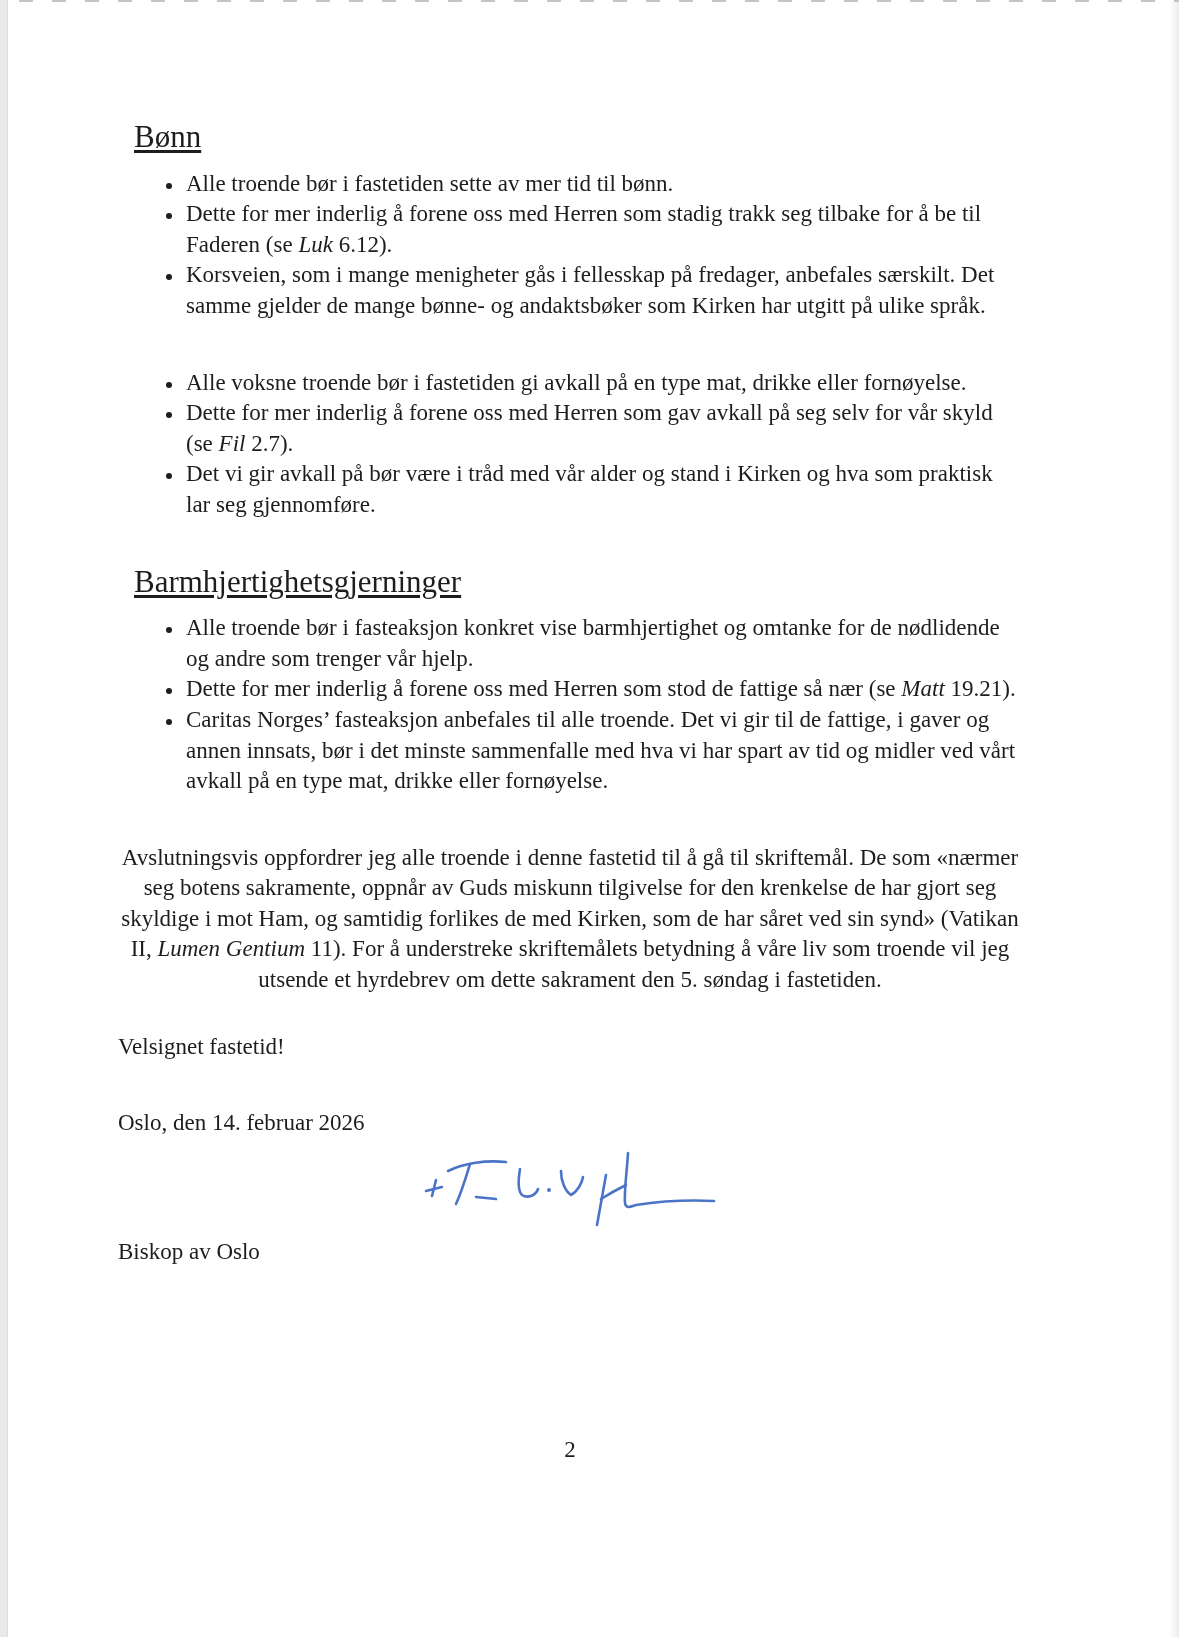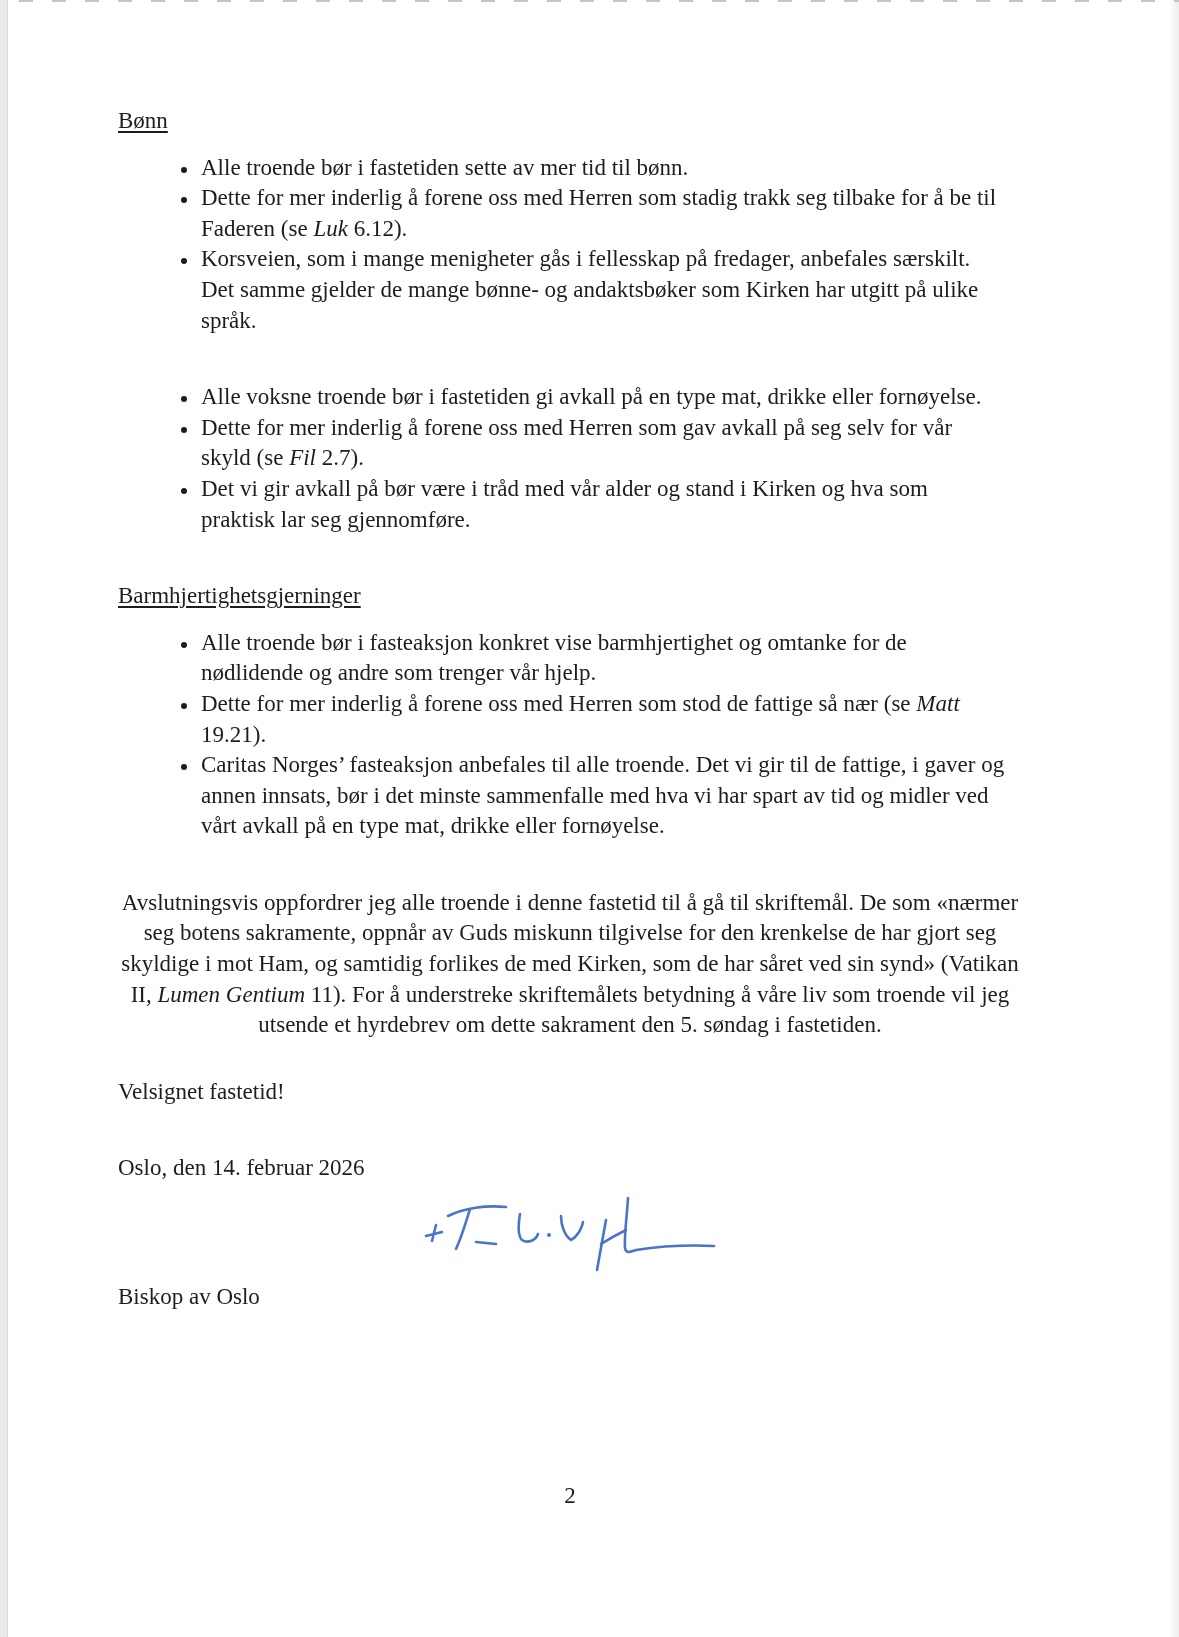--- a/index.html
+++ b/index.html
@@ -18,26 +18,26 @@
   .page-edge { position: absolute; top: 0; bottom: 0; z-index: 2; }
   .page-edge.left  { left: 0;  width: 7px; background: #e9e9e9; border-right: 1px solid #dcdcdc; }
   .page-edge.right { right: 0; width: 9px; background: linear-gradient(90deg, #fdfdfd, #ececec); }
 
   .content {
     position: absolute; top: 0; left: 0; right: 0;
     padding: 106px 157px 0 118px;
     font-size: 23px; line-height: 30.6px;
   }
   h2.heading {
-    margin: 0; font-size: 23px; font-weight: normal;
+    margin: 16px; font-size: 31px; font-weight: normal;
     line-height: 30.6px; text-decoration: underline;
     text-underline-offset: 3px;
   }
   section + section { margin-top: 46px; }
-  ul.bullets { margin: 16px; padding: 0 0 0 65px; list-style: disc outside; }
+  ul.bullets { margin: 1px; padding: 0 0 0 65px; list-style: disc outside; }
   ul.bullets li { line-height: 30.6px; padding-left: 2px; }
   ul.bullets li::marker { color: #1d1d1d; font-size: 0.85em; }
   em { font-style: italic; }
 
   p.para     { margin: 46px 0 0 0; text-align: center; }
   p.blessing { margin: 36px 0 5px 0; }
   p.dateline { margin: 46px 0 0 0; text-align: left; }
   .signature-wrap { margin: 8px auto 0 auto; width: 300px; height: 80px; display: block; }
   p.signoff  { margin: 10px 0 0 0; text-align: left; }
   p.pagenum  { margin: 168px 0 0 0; text-align: center; }

